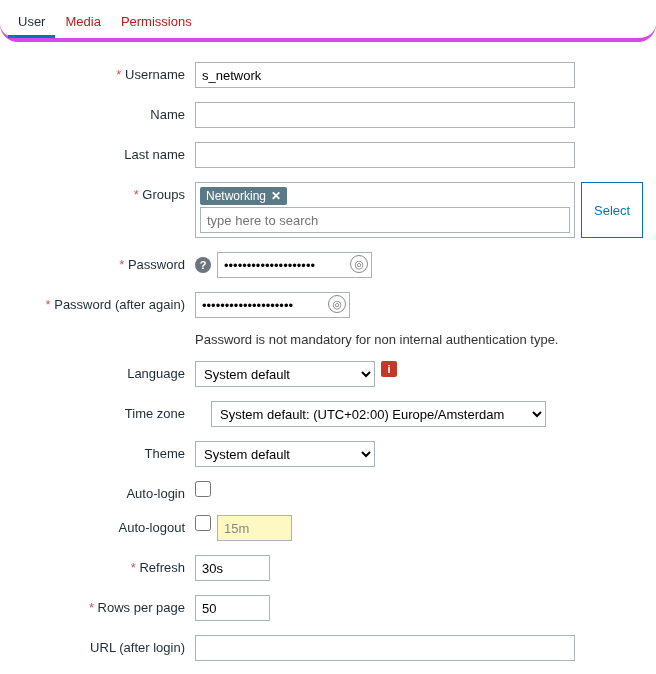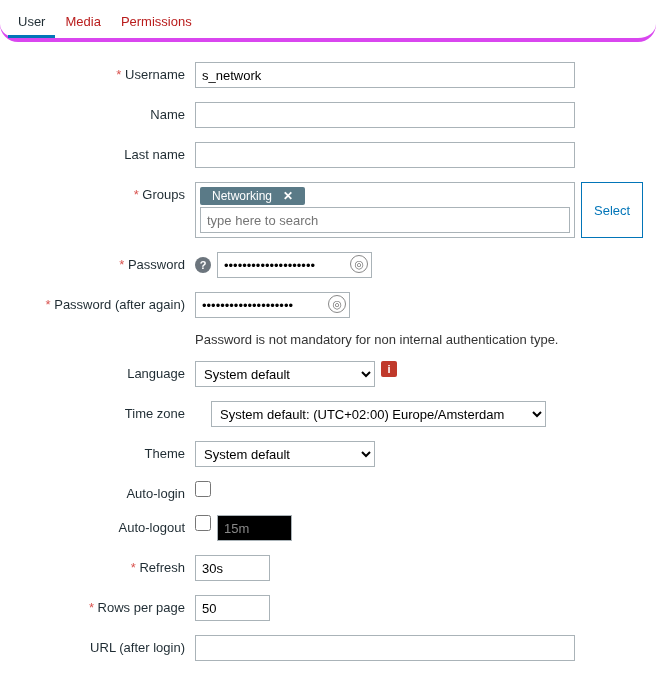--- a/index.html
+++ b/index.html
@@ -10,34 +10,34 @@
 .form { padding: 20px 10px; }
 .row { display: flex; align-items: flex-start; margin-bottom: 14px; }
 .label { width: 185px; text-align: right; padding-right: 10px; padding-top: 5px; }
 .req::before { content: "* "; color: #d9534f; }
 .field { display: flex; gap: 6px; }
 input[type=text], input[type=password] { border: 1px solid #aab3b8; padding: 4px 6px; font-size: 13px; height: 26px; }
 .txt-lg { width: 380px; }
 .txt-pw { width: 155px; }
 .txt-sm { width: 75px; }
 .groups-box { border: 1px solid #aab3b8; width: 380px; padding: 4px; }
-.chip { display: inline-flex; align-items: center; background: #5a7a87; color: #fff; padding: 2px 12px; border-radius: 2px; font-size: 12px; gap: 11px; }
+.chip { display: inline-flex; align-items: center; background: #5a7a87; color: #fff; padding: 2px 6px; border-radius: 2px; font-size: 12px; gap: 5px; }
 .chip-x { cursor: pointer; font-weight: bold; }
 .groups-search { border: none; outline: none; width: 100%; padding: 4px 2px; font-size: 13px; color: #888; margin-top: 2px; }
 .select-btn, .btn { border: 1px solid #0275b8; background: #fff; color: #0275b8; padding: 5px 12px; cursor: pointer; font-size: 13px; }
 .help-icon { display: inline-flex; width: 16px; height: 16px; background: #6c757d; color: #fff; border-radius: 50%; align-items: center; justify-content: center; font-size: 11px; font-weight: bold; }
 .info-icon { display: inline-flex; width: 16px; height: 16px; background: #c0392b; color: #fff; align-items: center; justify-content: center; font-size: 11px; font-weight: bold; border-radius: 2px; }
 .pw-gen { display: inline-flex; width: 18px; height: 18px; border: 1px solid #888; border-radius: 50%; align-items: center; justify-content: center; font-size: 11px; position: absolute; right: 4px; top: 3px; color: #666; }
 .pw-wrap { position: relative; display: inline-block; }
 select { border: 1px solid #aab3b8; padding: 3px 4px; font-size: 13px; height: 26px; background: #fff; }
 .sel-md { width: 180px; }
 .sel-lg { width: 335px; margin-left: 16px; }
 input[type=checkbox] { width: 16px; height: 16px; }
 .note { color: #333; font-size: 13px; }
-.disabled { background: #000000; color: #888; }
+.disabled { background: #fef9c3; color: #888; }
 </style>
 </head>
 <body>
 
 <div class="tabs">
   <div class="tab active">User</div>
   <div class="tab">Media</div>
   <div class="tab">Permissions</div>
 </div>
 

